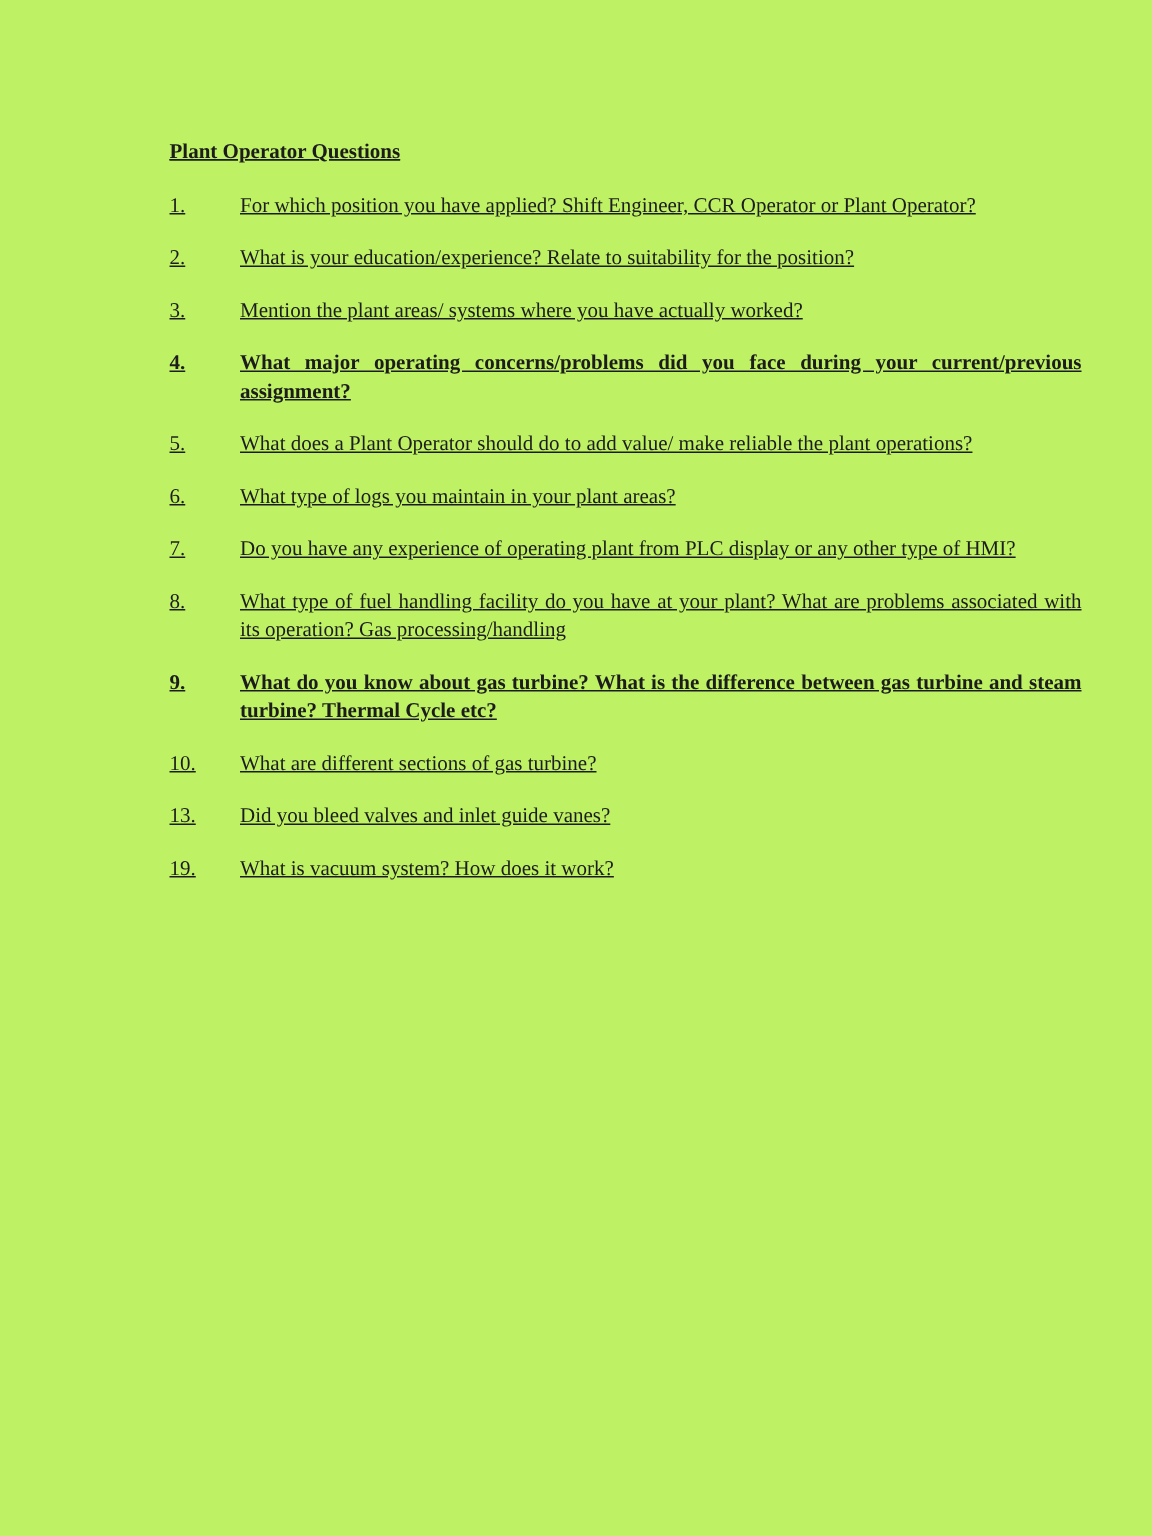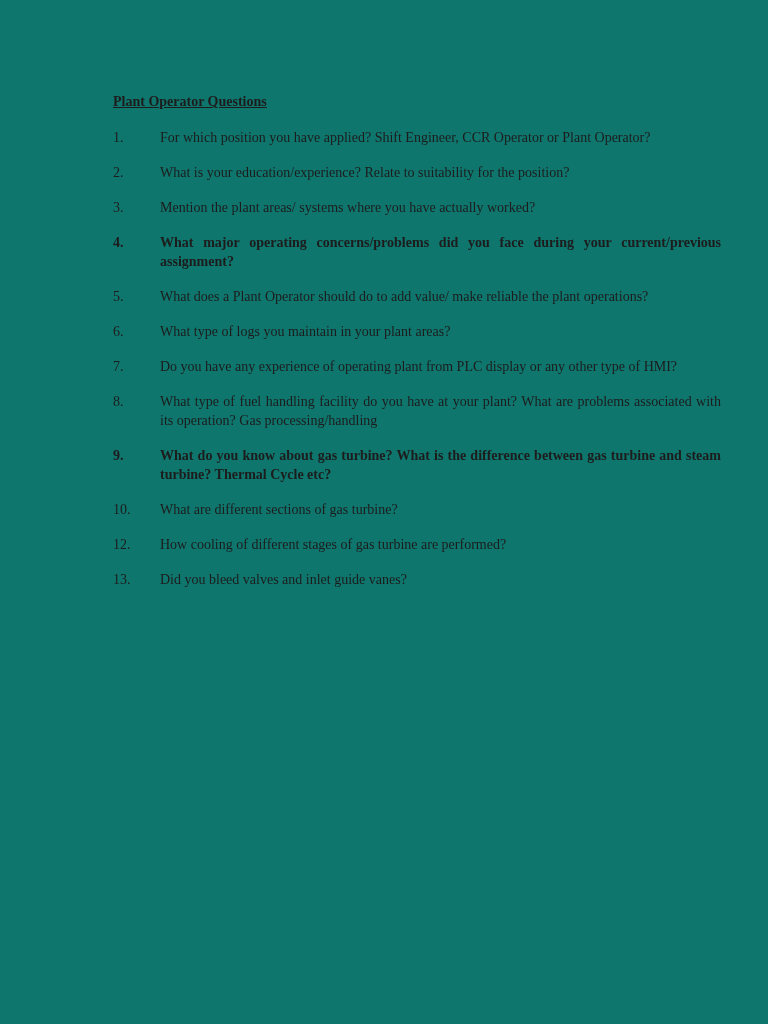--- a/index.html
+++ b/index.html
@@ -12,21 +12,22 @@
     height: 1024px;
     overflow: hidden;
     font-family: "Liberation Serif", "DejaVu Serif", serif;
     color: #1c1c1c;
   }
   .page {
     box-sizing: border-box;
     width: 768px;
     height: 1024px;
     padding: 92px 47px 0 113px;
-    background: #0f766e;
+    background: #bef264;
+    text-decoration: underline;
   }
   .doc-title {
     font-size: 14px;
     line-height: 19px;
     font-weight: bold;
     text-decoration: underline;
     margin: 0 0 17px 0;
   }
   .q-item {
     display: flex;
@@ -97,29 +98,29 @@
     <span class="q-num">9.</span>
     <span class="q-text">What do you know about gas turbine? What is the difference between gas turbine and steam turbine? Thermal Cycle etc?</span>
   </div>
 
   <div class="q-item">
     <span class="q-num">10.</span>
     <span class="q-text">What are different sections of gas turbine?</span>
   </div>
 
 
-  <div class="q-item">
-    <span class="q-num">12.</span>
-    <span class="q-text">How cooling of different stages of gas turbine are performed?</span>
-  </div>
 
   <div class="q-item">
     <span class="q-num">13.</span>
     <span class="q-text">Did you bleed valves and inlet guide vanes?</span>
   </div>
 
 
 
 
 
 
+  <div class="q-item">
+    <span class="q-num">19.</span>
+    <span class="q-text">What is vacuum system? How does it work?</span>
+  </div>
 
 </div>
 
 </body></html>

